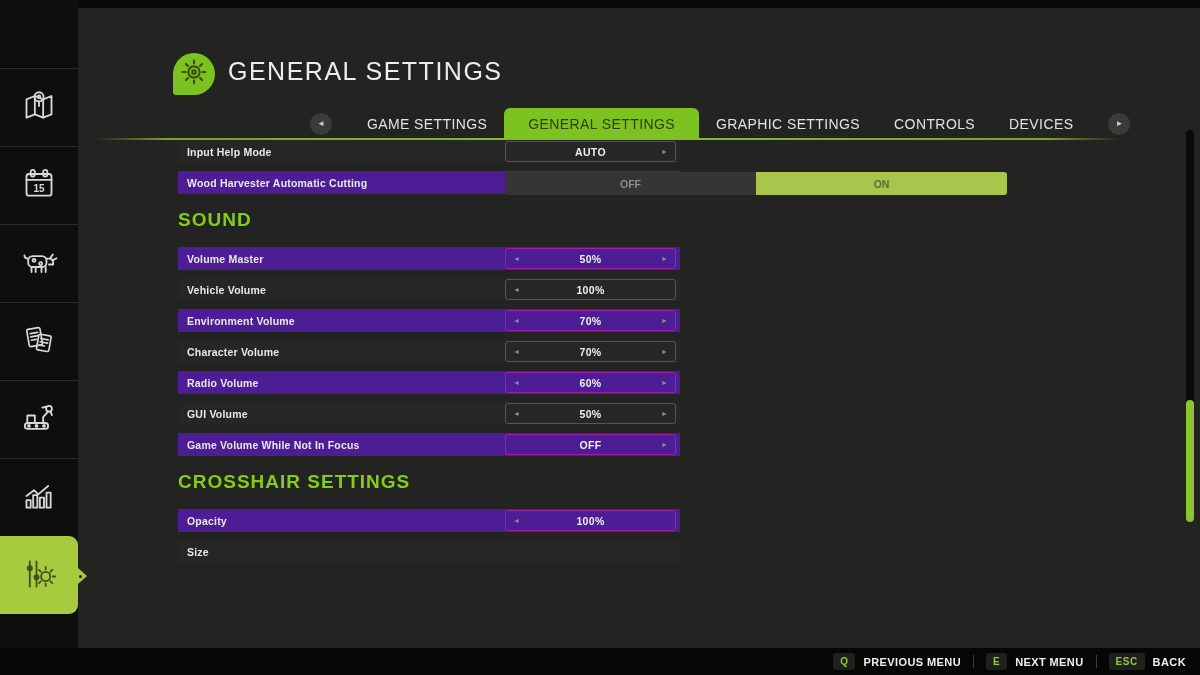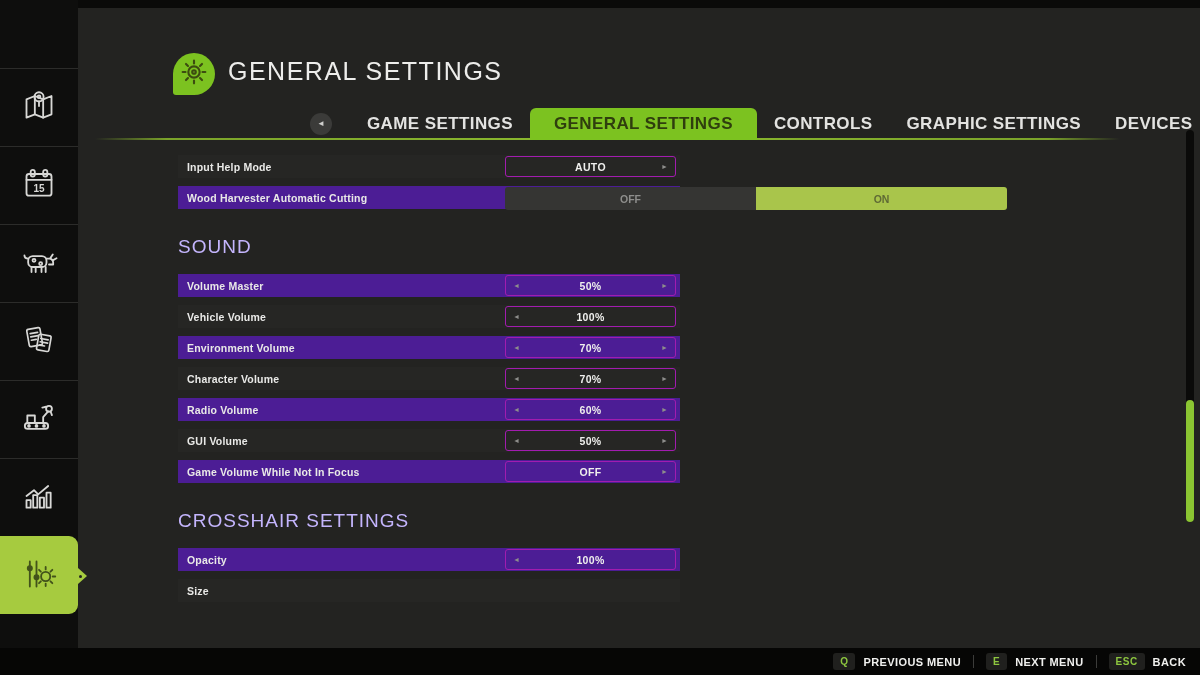--- a/index.html
+++ b/index.html
@@ -22,27 +22,27 @@
         border-radius:50% 50% 50% 3px;display:flex;align-items:center;justify-content:center;}
   .page-title{position:absolute;left:228px;top:57px;margin:0;font-size:25px;font-weight:500;
               letter-spacing:1.5px;color:#ededeb;}
 
   
   .tab-underline{position:absolute;left:95px;top:138px;width:1025px;height:2px;
       background:linear-gradient(90deg,rgba(124,194,32,0) 0%,#7ba32a 7%,#8cbb2e 50%,#7ba32a 93%,rgba(124,194,32,0) 100%);}
   .tabs{position:absolute;left:296px;top:108px;height:32px;display:flex;align-items:center;gap:4px;}
   .tab-arrow{width:22px;height:22px;border-radius:50%;background:#3b3b39;color:#cfcfcd;border:none;
              font-size:8px;line-height:1;display:flex;align-items:center;justify-content:center;margin:0 14px;cursor:pointer;padding:0;}
-  .tab{background:none;border:none;color:#e3e3e1;font-weight:bold;font-size:17px;letter-spacing:.4px;
+  .tab{background:none;border:none;color:#e3e3e1;font-weight:normal;font-size:14px;letter-spacing:.4px;
        padding:0 17px;height:32px;cursor:pointer;white-space:nowrap;font-family:inherit;}
   .tab.active{background:#7cc220;color:#2f3e0e;border-radius:6px 6px 0 0;padding:0 24px;}
 
   
-  .settings{position:absolute;left:178px;top:150px;width:502px;padding-top:5px;}
-  .heading{font-size:19px;font-weight:400;color:#c4b5fd;letter-spacing:1px;margin:26px 0 15px 0;line-height:24px;}
+  .settings{position:absolute;left:178px;top:135px;width:502px;padding-top:5px;}
+  .heading{font-size:19px;font-weight:700;color:#84cc16;letter-spacing:1px;margin:14px 0 15px 0;line-height:24px;}
   .row{position:relative;height:23px;margin-bottom:8px;display:flex;align-items:center;}
   .row.light{background:#4c1d95;} .row.dark{background:#262624;}
   .row-label{padding-left:9px;font-size:10.5px;font-weight:bold;color:#e9e9e7;letter-spacing:.2px;}
   .control{position:absolute;left:327px;top:1px;width:171px;height:21px;}
   .vbox{box-sizing:border-box;width:100%;height:100%;border:1px solid #a21caf;border-radius:3px;
         display:flex;align-items:center;justify-content:center;position:relative;cursor:pointer;}
   .vval{font-size:10.5px;font-weight:bold;color:#efefed;letter-spacing:.3px;}
   .arr{position:absolute;top:0;height:100%;display:flex;align-items:center;color:#8e8e8c;font-size:7px;cursor:pointer;}
   .arr.l{left:7px;} .arr.r{right:7px;}
   .toggle{width:100%;height:100%;display:flex;}
@@ -161,22 +161,22 @@
   <h1 class="page-title">GENERAL SETTINGS</h1>
 
   <div class="tab-underline"></div>
   <nav class="tabs">
     <button class="tab-arrow">
         <span>◄</span>
       </button>
     <div style="display:flex;align-items:center;">
         <button class="tab">GAME SETTINGS</button>
         <button class="tab active">GENERAL SETTINGS</button>
+        <button class="tab">GRAPHIC SETTINGS</button>
         <button class="tab">CONTROLS</button>
-        <button class="tab">GRAPHIC SETTINGS</button>
         <button class="tab">DEVICES</button>
       </div>
     <button class="tab-arrow">
         <span>►</span>
       </button>
   </nav>
 
   <section class="settings">
       <div class="row dark">
         <span class="row-label">Input Help Mode</span>

